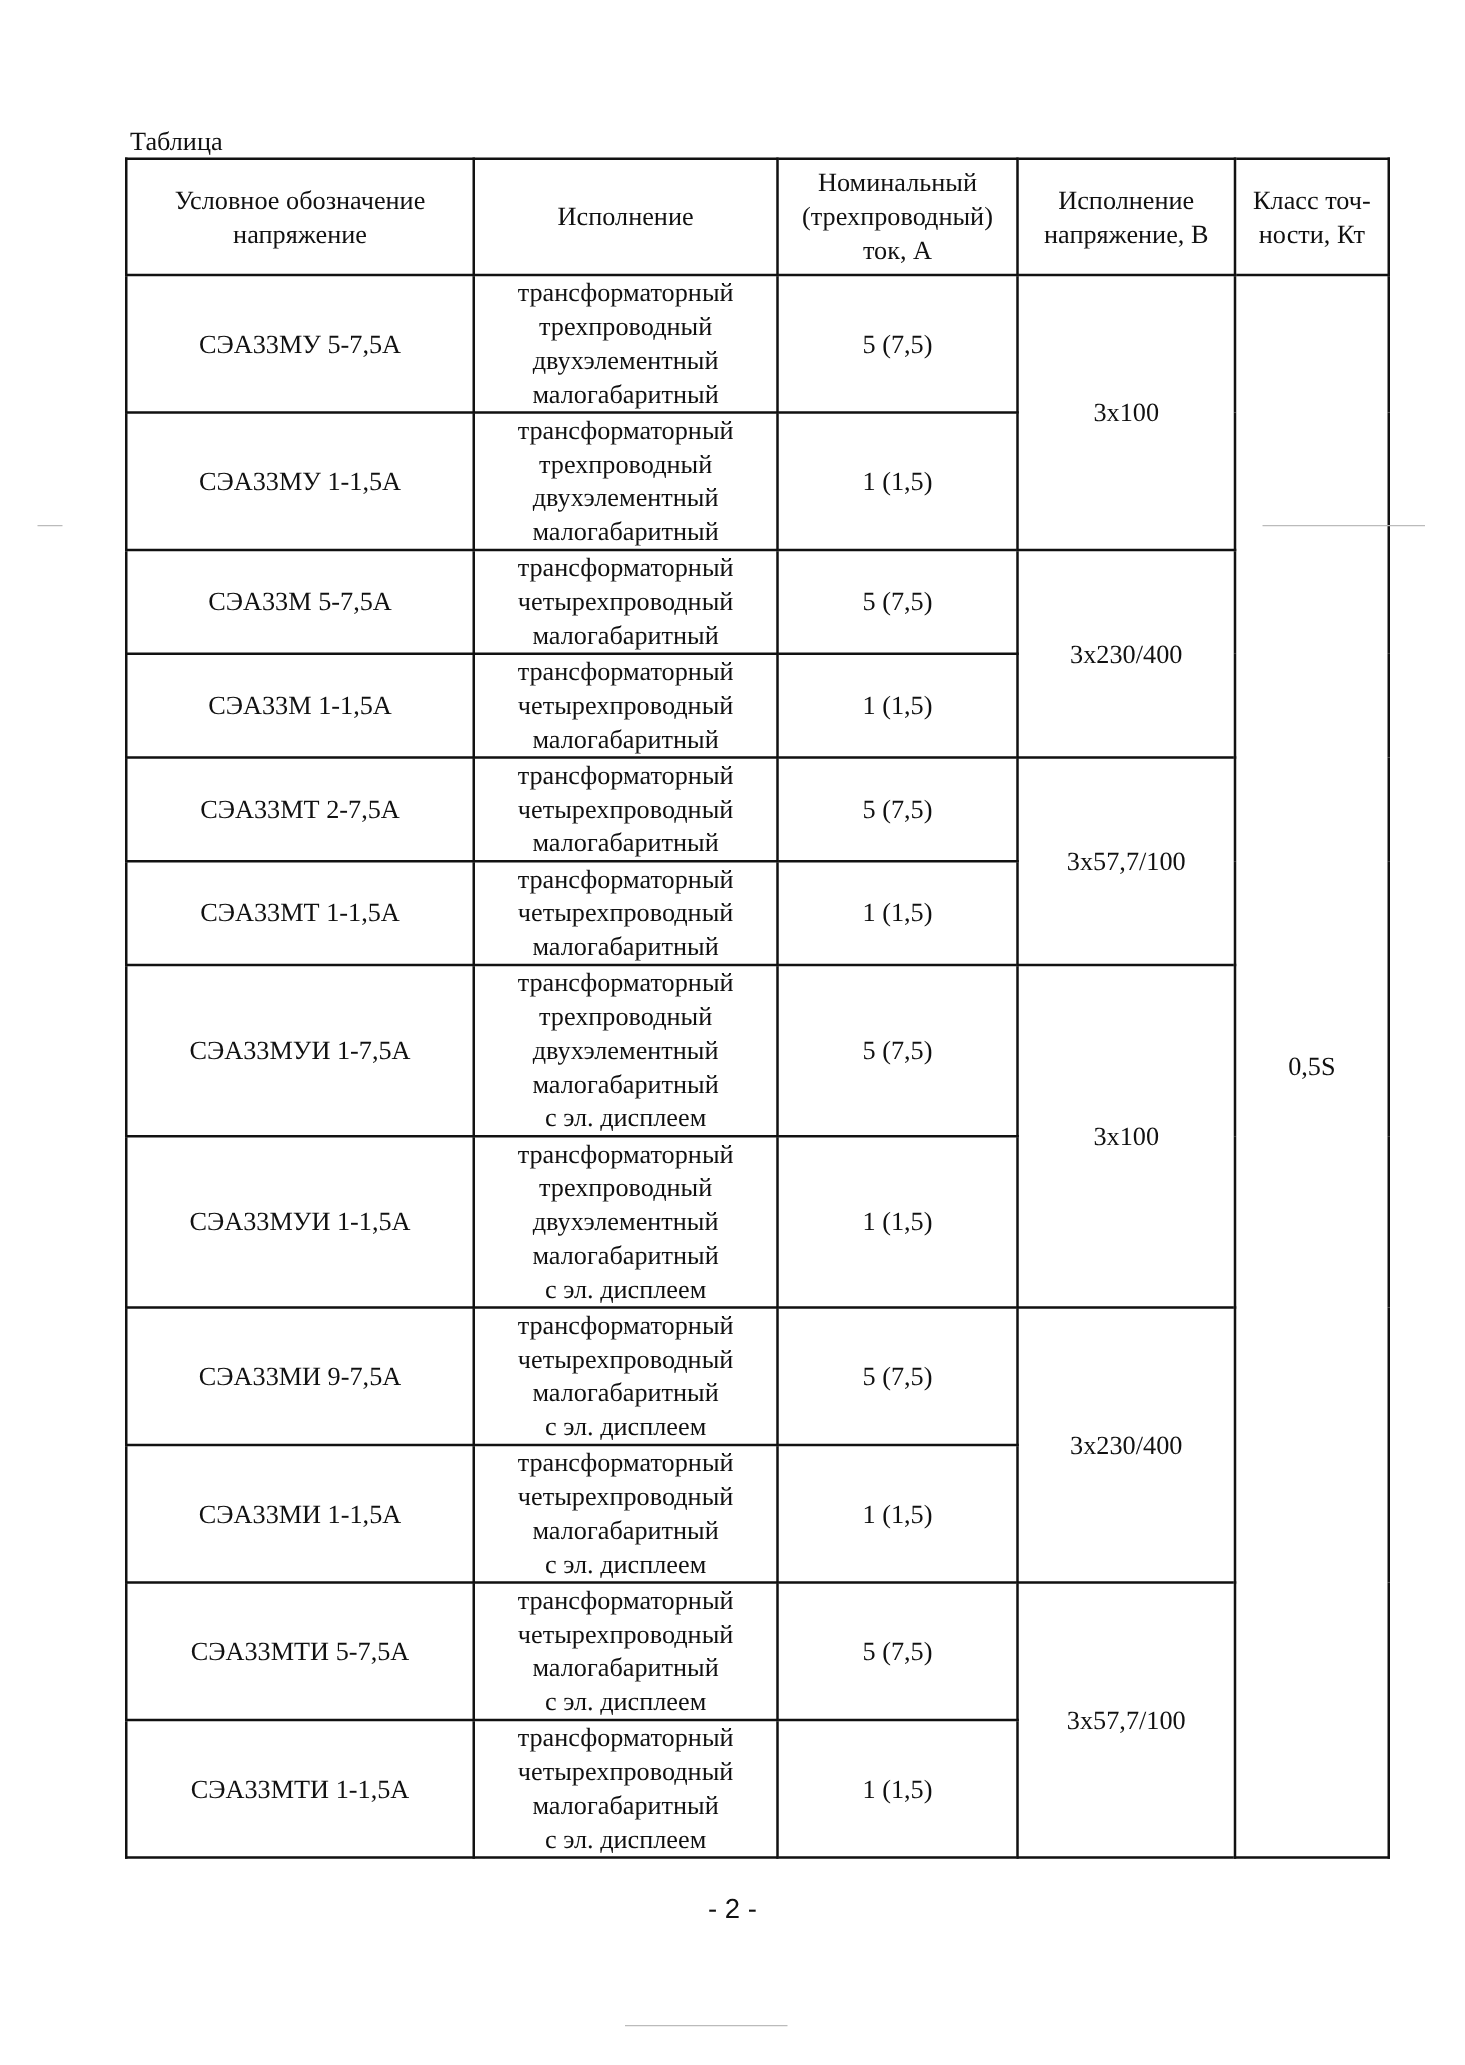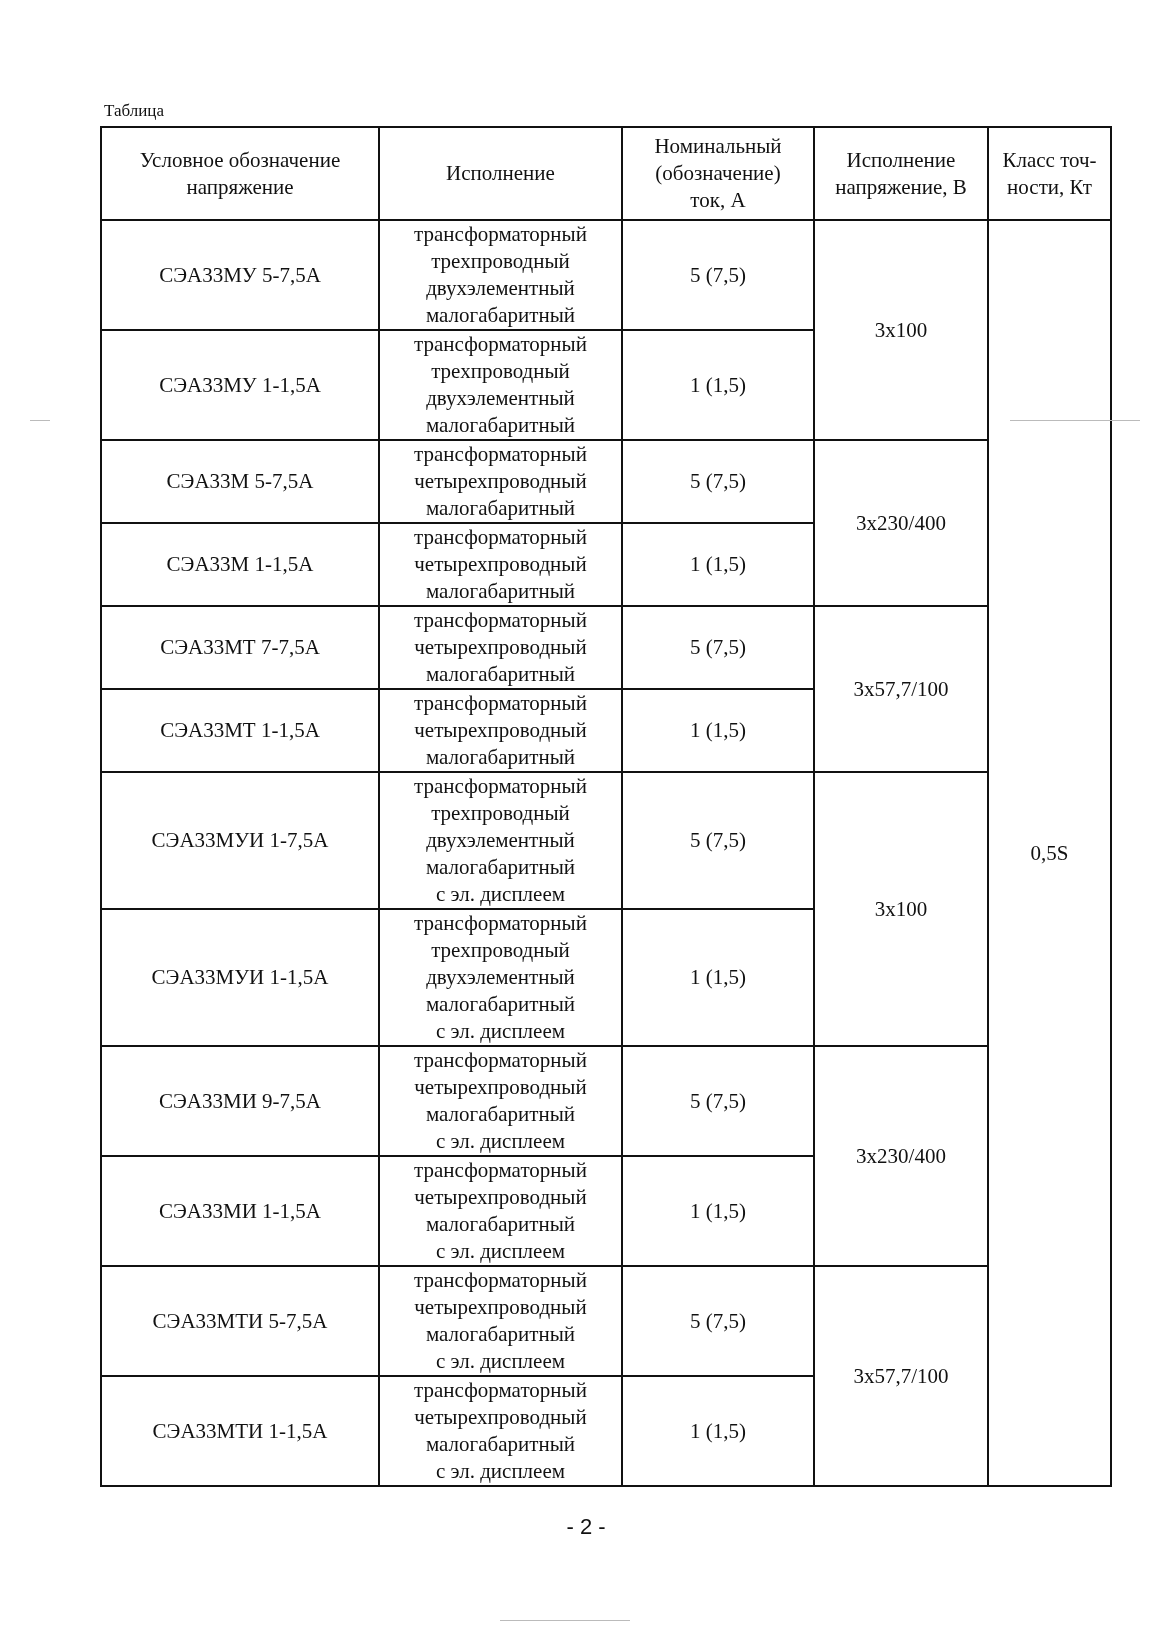--- a/index.html
+++ b/index.html
@@ -1,18 +1,18 @@
 <!DOCTYPE html>
 <html><head>
 <meta charset="utf-8">
 <style>
   html, body { margin:0; padding:0; background:#ffffff; }
   body { width:1172px; height:1652px; position:relative; overflow:hidden;
          font-family:"Liberation Serif","DejaVu Serif",serif; color:#111; }
-  .caption { position:absolute; left:104px; top:101px; font-size:17px; }
+  .caption { position:absolute; left:104px; top:101px; font-size:21px; }
   table.main { position:absolute; left:100px; top:126px; border-collapse:collapse;
                table-layout:fixed; width:1010px;font-family:Liberation Serif, serif; }
   table.main td, table.main th { border:2px solid #111; font-weight:normal;
                text-align:center; vertical-align:middle; font-size:21px; line-height:27px; padding:0 4px; }
   th { height:91px; }
   td.desig { text-align:left; padding-left:6px; }
   .line { display:block; }
   .page-num { position:absolute; left:0; width:1172px; top:1514px; text-align:center;
               font-family:"Liberation Sans","DejaVu Sans",sans-serif; font-size:22px; }
   .scan-mark { position:absolute; height:1px; background:#bbb; }
@@ -34,21 +34,21 @@
     <tr>
       <th>
         <span class="line">Условное обозначение</span>
         <span class="line">напряжение</span>
       </th>
       <th>
         <span class="line">Исполнение</span>
       </th>
       <th>
         <span class="line">Номинальный</span>
-        <span class="line">(обозначение)</span>
+        <span class="line">(трехпроводный)</span>
         <span class="line">ток, А</span>
       </th>
       <th>
         <span class="line">Исполнение</span>
         <span class="line">напряжение, В</span>
       </th>
       <th>
         <span class="line">Класс точ-</span>
         <span class="line">ности, Кт</span>
       </th>
@@ -90,21 +90,21 @@
       <tr style="height: 82px;">
         <td class="desig">СЭА33М 1-1,5А</td>
         <td>
           <span class="line">трансформаторный</span>
           <span class="line">четырехпроводный</span>
           <span class="line">малогабаритный</span>
         </td>
         <td>1 (1,5)</td>
       </tr>
       <tr style="height: 82px;">
-        <td class="desig">СЭА33МТ 7-7,5А</td>
+        <td class="desig">СЭА33МТ 2-7,5А</td>
         <td>
           <span class="line">трансформаторный</span>
           <span class="line">четырехпроводный</span>
           <span class="line">малогабаритный</span>
         </td>
         <td>5 (7,5)</td>
         <td rowspan="2">3х57,7/100</td>
       </tr>
       <tr style="height: 82px;">
         <td class="desig">СЭА33МТ 1-1,5А</td>

